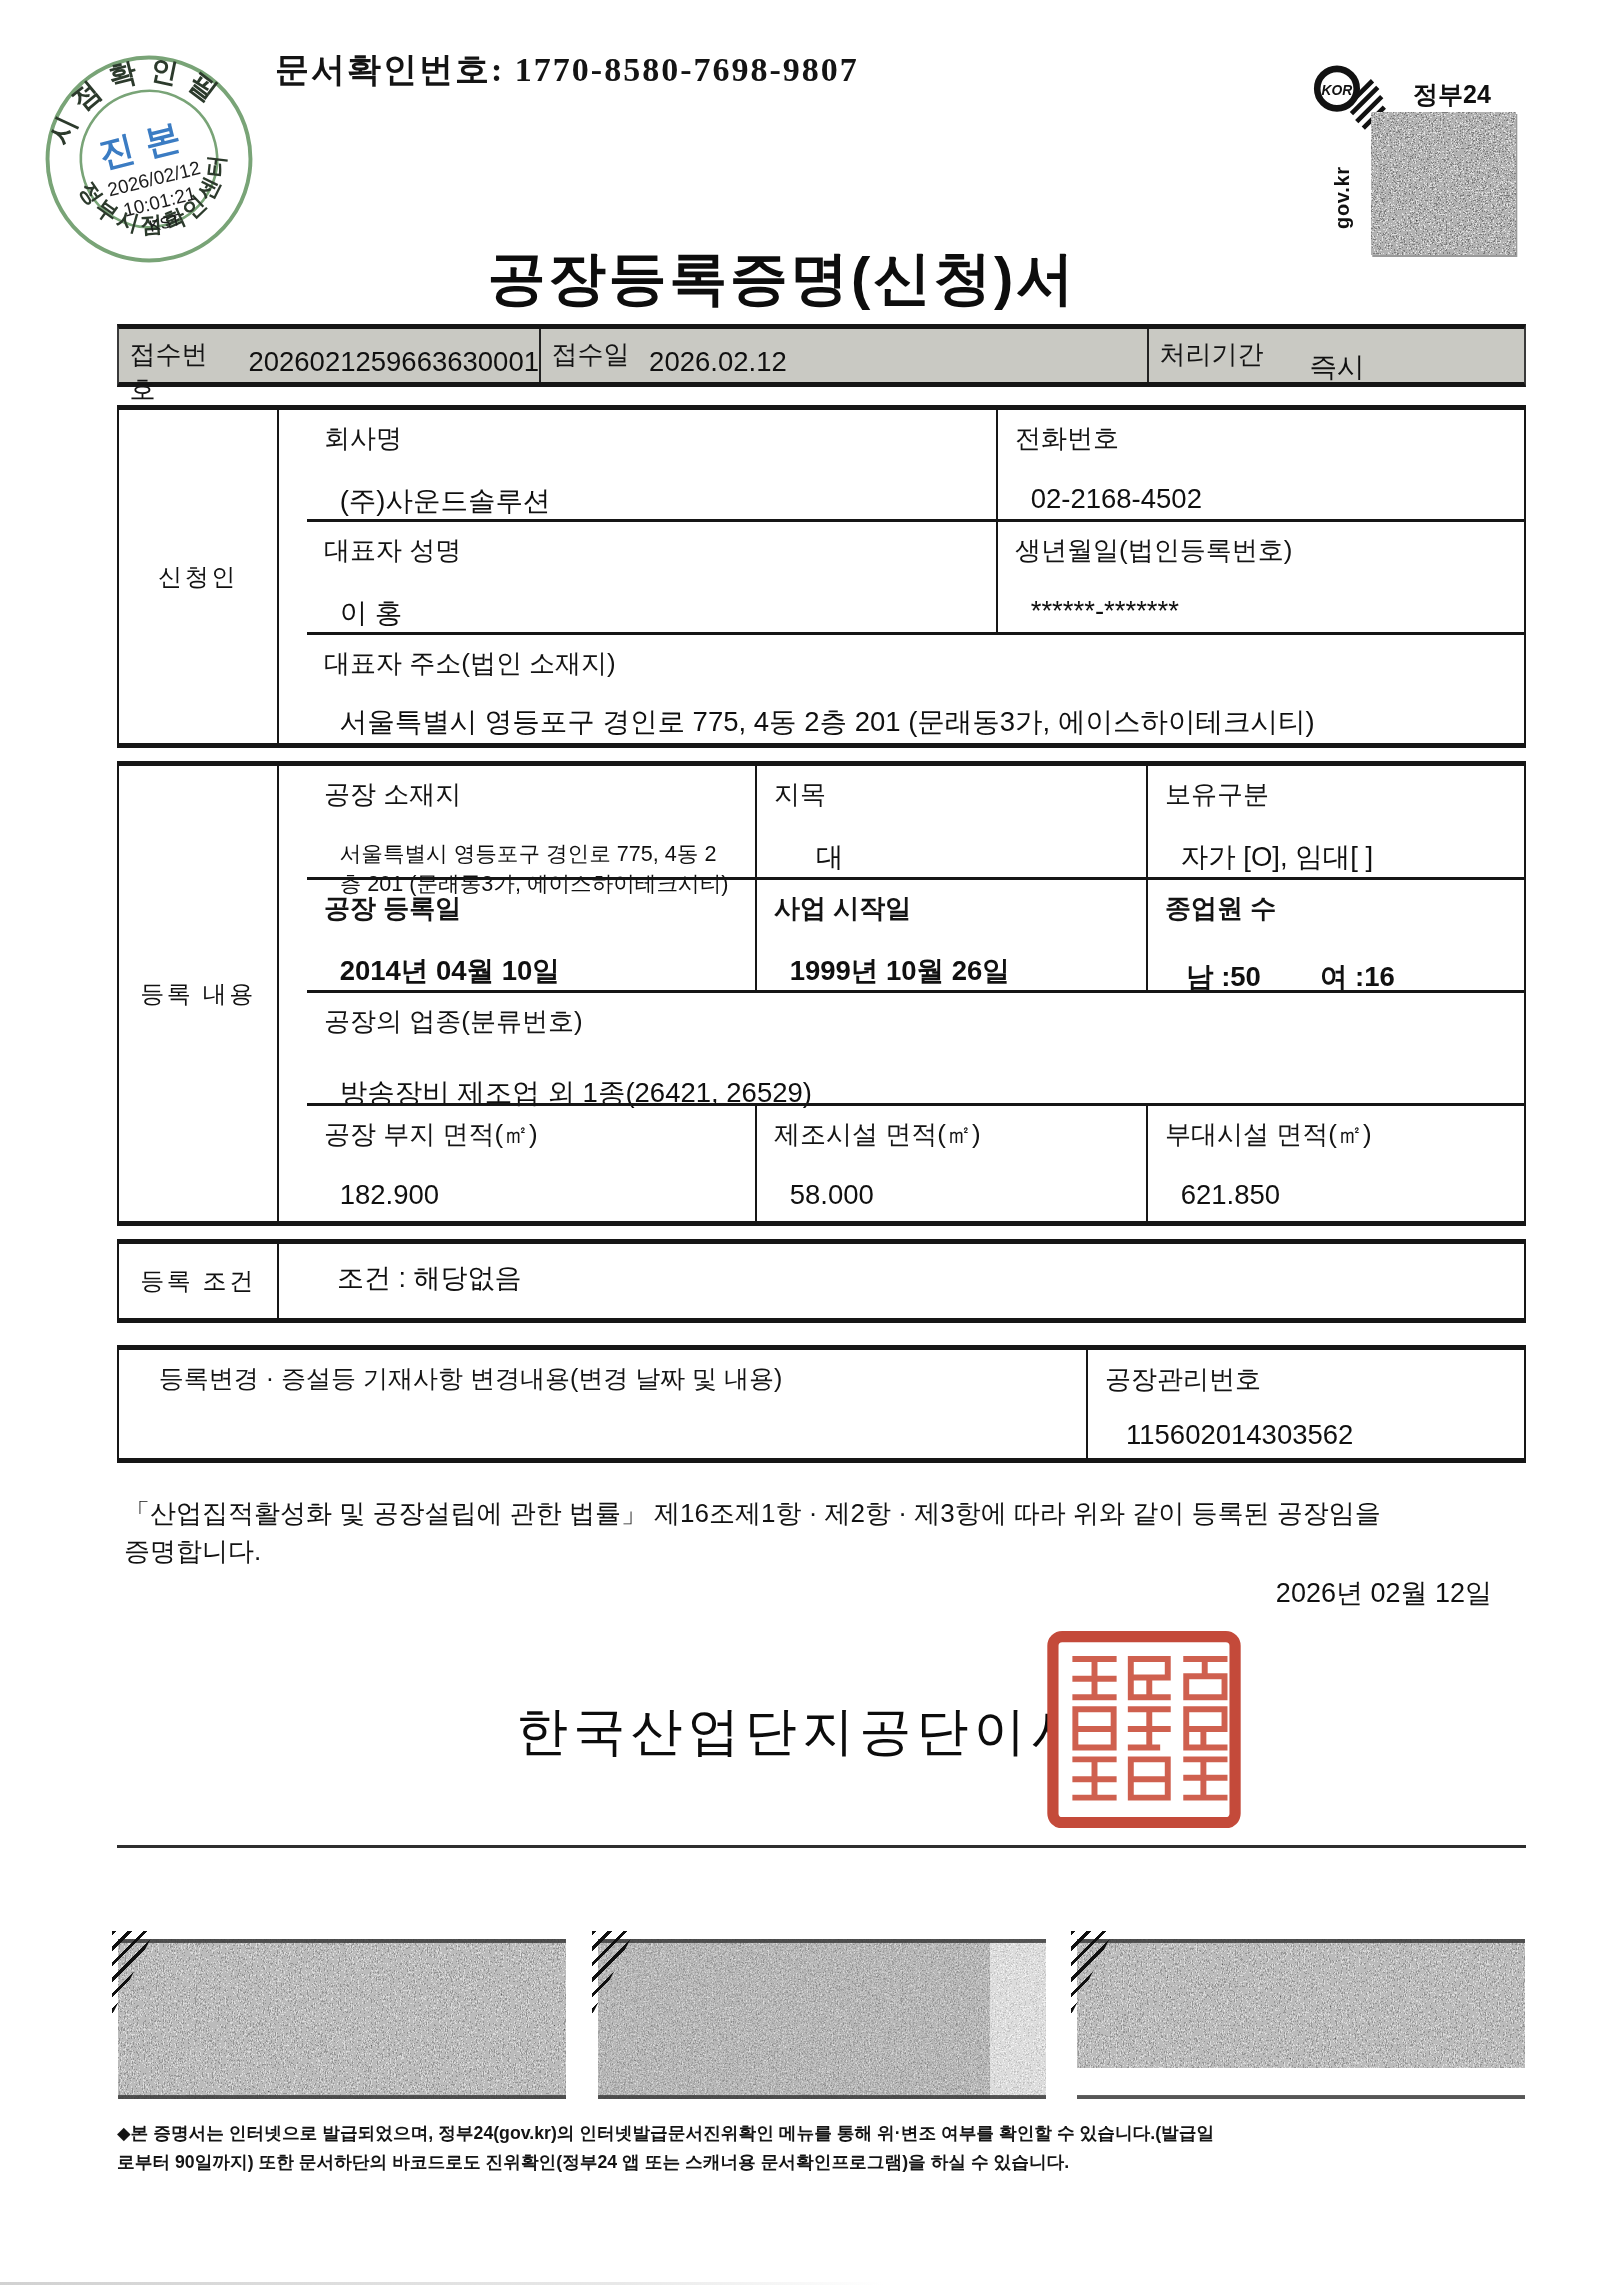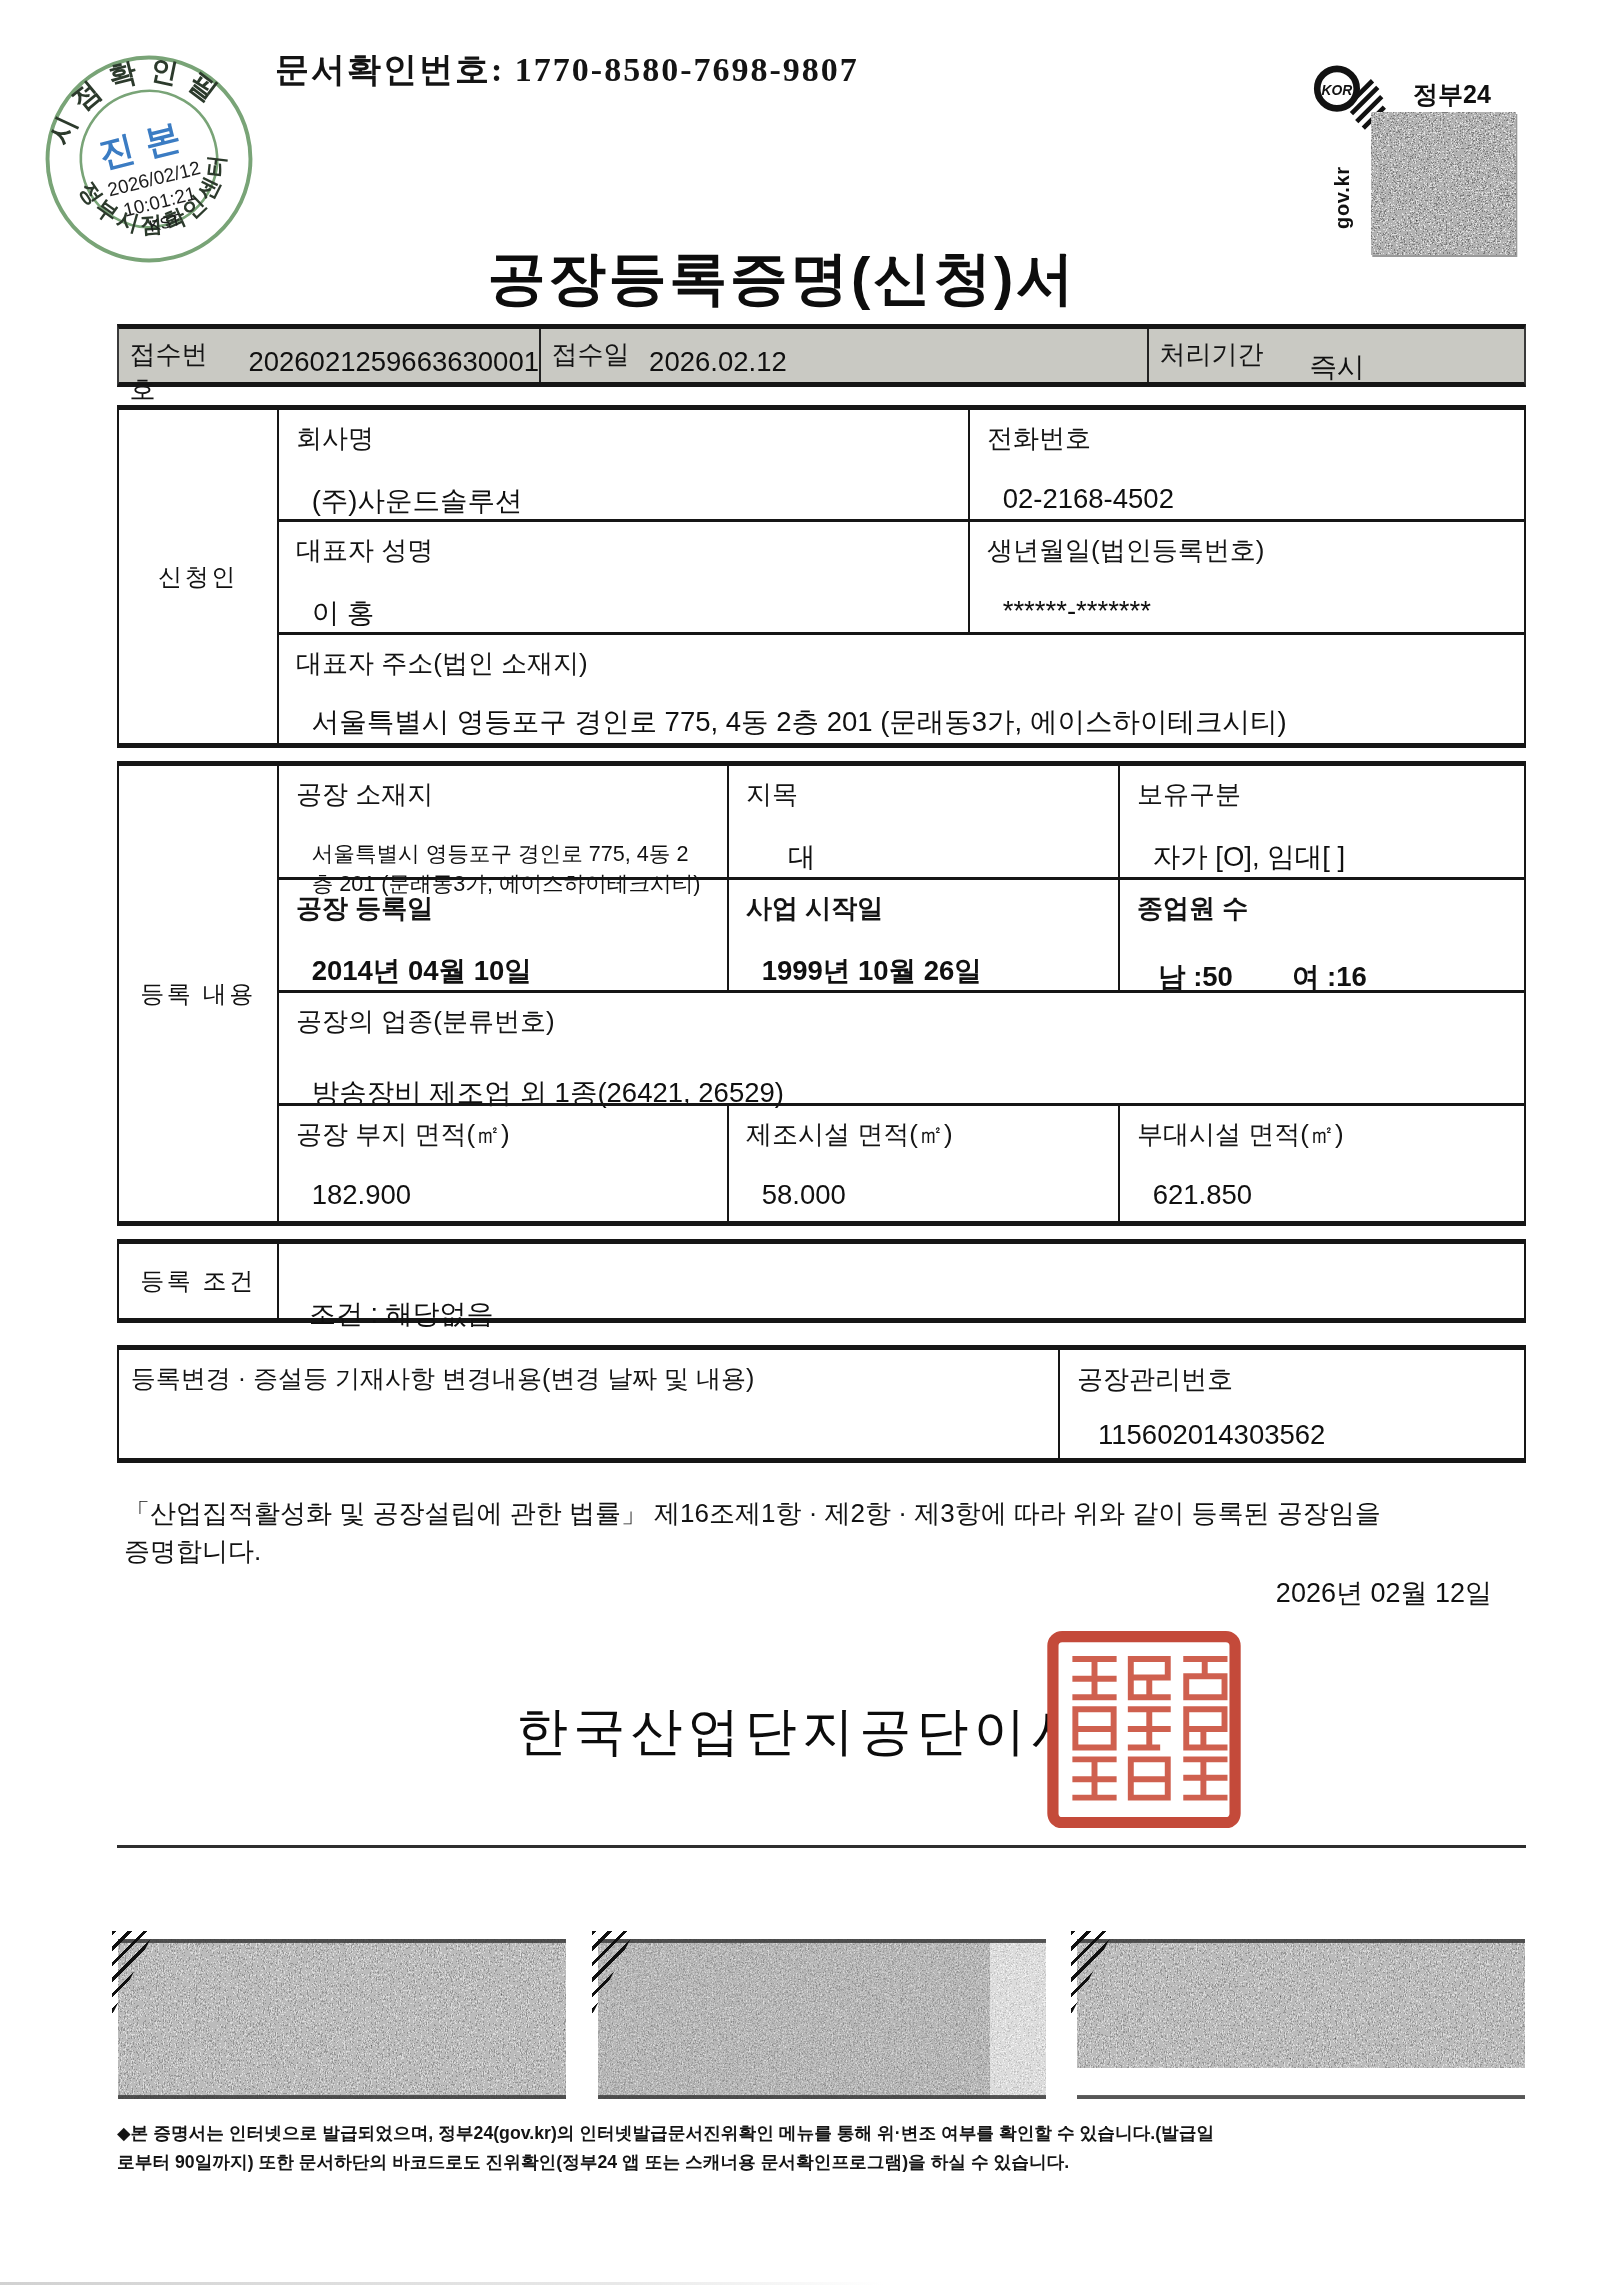--- a/index.html
+++ b/index.html
@@ -38,21 +38,21 @@
   .t-receipt .c2 { width:608px; }
   .t-receipt .c3 { flex:1; }
   .t-receipt .val { margin:9.2px 0 0 19.6px; }
   .t-receipt .c3 .val { margin:11.8px 0 0 46px; }
 
   .tbl { position:absolute; left:117px; width:1409px; display:flex;
          border:2.6px solid #161616; border-top-width:5.2px; border-bottom-width:5.2px; }
   .tbl .side { width:160px; border-right:2px solid #161616; display:flex;
                align-items:center; justify-content:center;
                font-size:24px; letter-spacing:2.6px; color:#111; }
-  .tbl .tbody { flex:1; display:flex; flex-direction:column; }
+  .tbl .tbody { flex:1; display:flex; flex-direction:column;padding-left:28px; }
   .tbl .row { display:flex; }
   .tbl .row + .row { border-top:3.3px solid #161616; }
   .tbl .cell { padding:10.5px 0 0 17px; }
   .tbl .cell + .cell { border-left:2px solid #161616; }
   .tbl .cell .val { display:block; margin:27.5px 0 0 15.7px; }
 
   .t2 { top:405px; height:343px; }
   .t2 .r1 { height:109px; }
   .t2 .r2 { height:113px; }
   .t2 .r3 { flex:1; }
@@ -69,21 +69,21 @@
   .t3 .c1 { width:448px; }
   .t3 .c2 { width:391px; }
   .t3 .c3 { flex:1; }
   .t3 .addr { font-size:21.6px; line-height:29.5px; width:393px; margin:6.5px 0 0 19.6px; display:block; }
   .t3 .low  { margin-top:33px; }
   .t3 .emp  { display:flex; gap:59px; margin:33px 0 0 21px; }
   .t3 .emp span { font-size:27.5px; }
   .t3 .rC .val { margin-top:36px; }
 
   .t4 { top:1239px; height:84px; }
-  .t4 .cond { padding:15.7px 0 0 30px;margin-top:36px; }
+  .t4 .cond { padding:15.7px 0 0 30px; }
   .t4 .cond .val { margin:0; font-size:27px; }
 
   .t5 { top:1345px; height:118px; }
   .t5 .cL { width:939px; padding:11.8px 0 0 11.8px; }
   .t5 .cL .lab { font-size:25px; }
   .t5 .cR { flex:1; padding:11.8px 0 0 17px; }
   .t5 .cR .val { display:block; margin:22px 0 0 21px; }
 
   
   .statement { position:absolute; left:124px; top:1494px; width:1407px;

